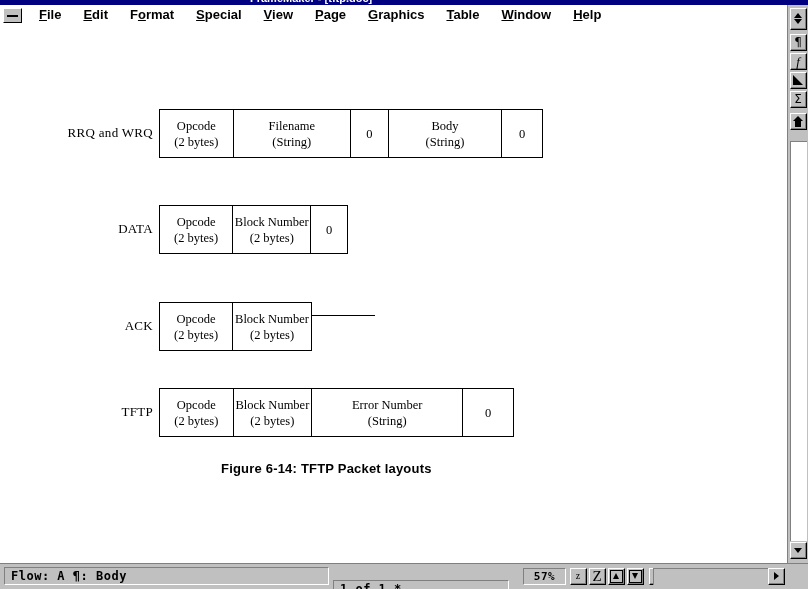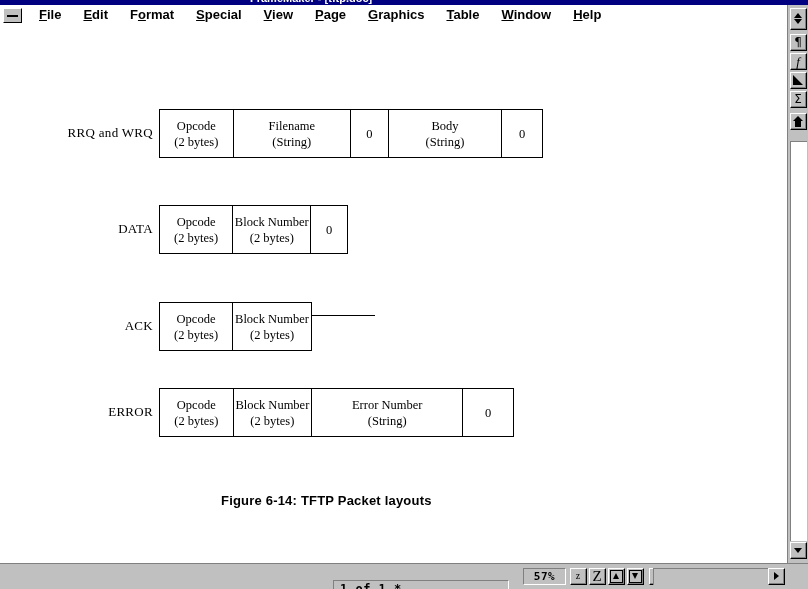--- a/index.html
+++ b/index.html
@@ -406,44 +406,47 @@
         <div class="packet-row" style="left: 159px; top: 276px; width: 153px; height: 49px;">
           <div class="cell" style="width: 74px;">
             <span>Opcode</span>
             <span class="l2">(2 bytes)</span>
           </div>
           <div class="cell" style="width: 79px; flex: 1 1 auto;">
             <span>Block Number</span>
             <span class="l2">(2 bytes)</span>
           </div>
         </div>
-        <div class="lbl" style="right: 634px; top: 377.5px;">ERROR</div>
+        <div class="lbl" style="right: 634px; top: 377.5px;">TFTP</div>
         <div class="packet-row" style="left: 159px; top: 362px; width: 355px; height: 49px;">
           <div class="cell" style="width: 74px;">
             <span>Opcode</span>
             <span class="l2">(2 bytes)</span>
           </div>
           <div class="cell" style="width: 79px;">
             <span>Block Number</span>
             <span class="l2">(2 bytes)</span>
           </div>
           <div class="cell" style="width: 152px;">
             <span>Error Number</span>
             <span class="l2">(String)</span>
           </div>
           <div class="cell" style="width: 50px; flex: 1 1 auto;">
             <span>0</span>
           </div>
         </div>
       </div>
     <div class="ack-line" id="ack-line" style="left: 312px; top: 289px; width: 63px;"></div>
-    <div class="caption" id="fig-caption" style="left: 221px; top: 435px; margin-top: 32px;">Figure 6-14: TFTP Packet layouts</div>
+    <div class="caption" id="fig-caption" style="left: 221px; top: 435px;">Figure 6-14: TFTP Packet layouts</div>
   </div>
 
   <div class="statusbar">
+    <div class="sunken flowbox">
+      <span class="statustext">Flow: A   ¶: Body</span>
+    </div>
     <div class="sunken pagebox">
       <span class="statustext">1 of 1 *</span>
     </div>
     <div class="sunken zoombox">
       <span class="statustext zoomtxt">57%</span>
     </div>
 
     <div class="btn3d sbtn" style="left:570px">
       <div class="in">
           <span class="glyph-z-small">z</span>

